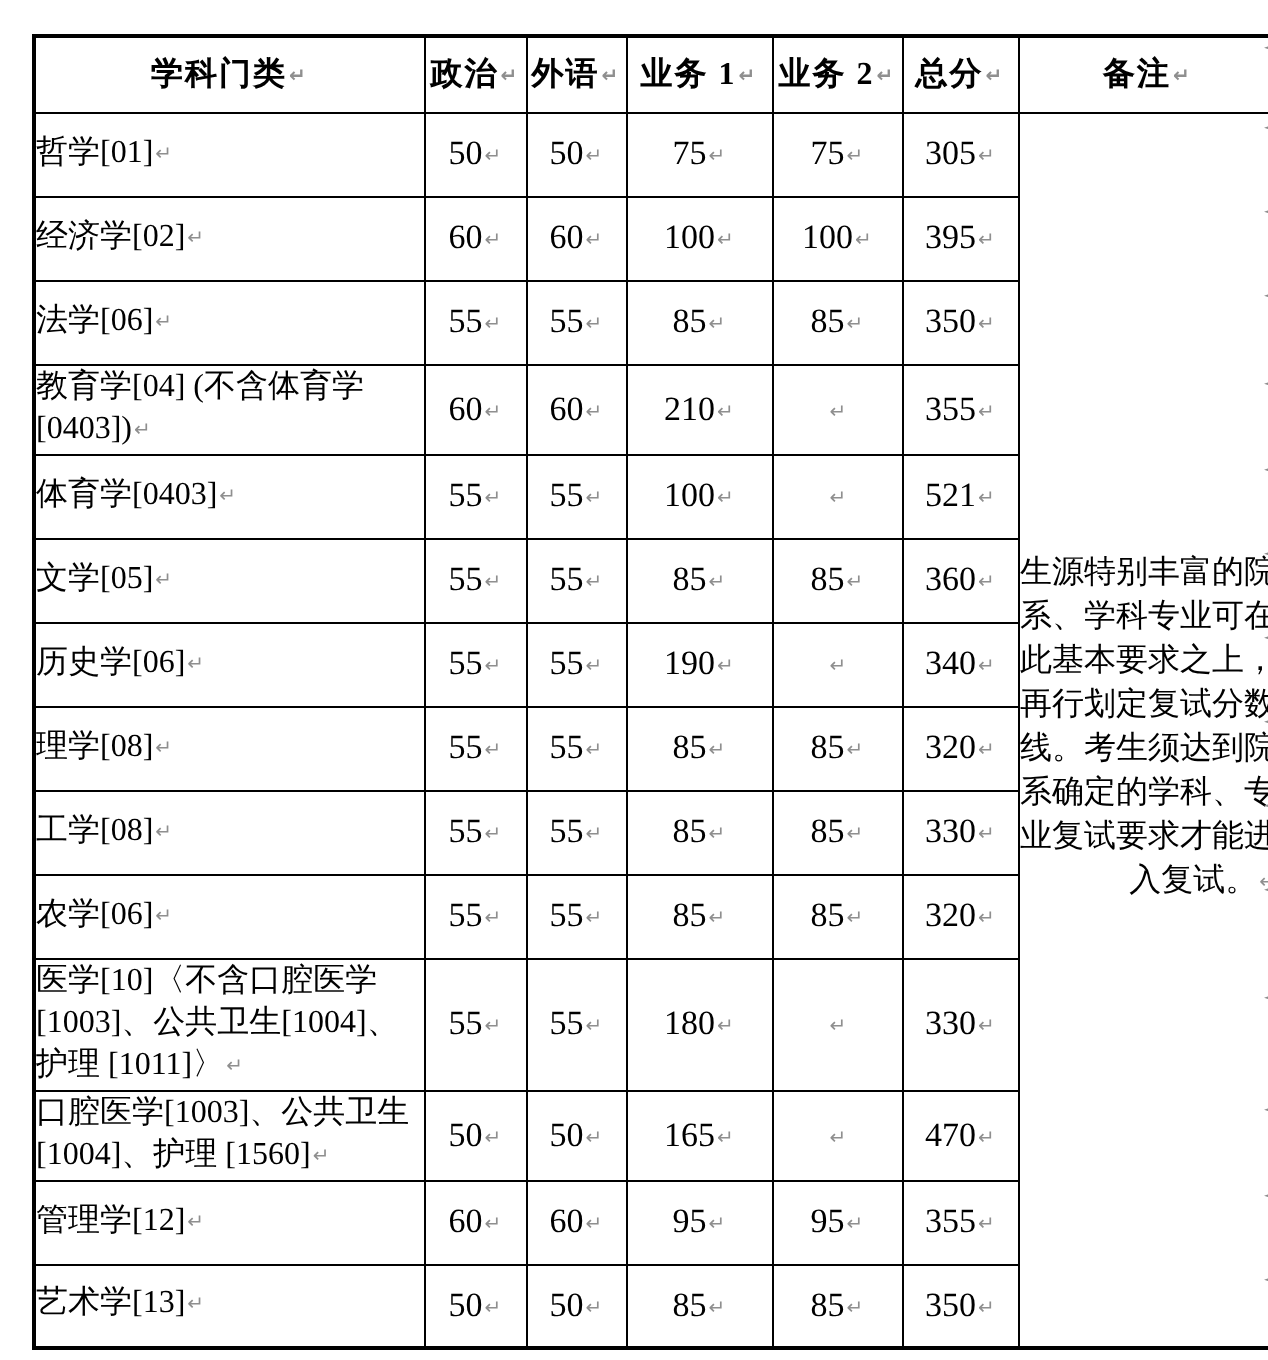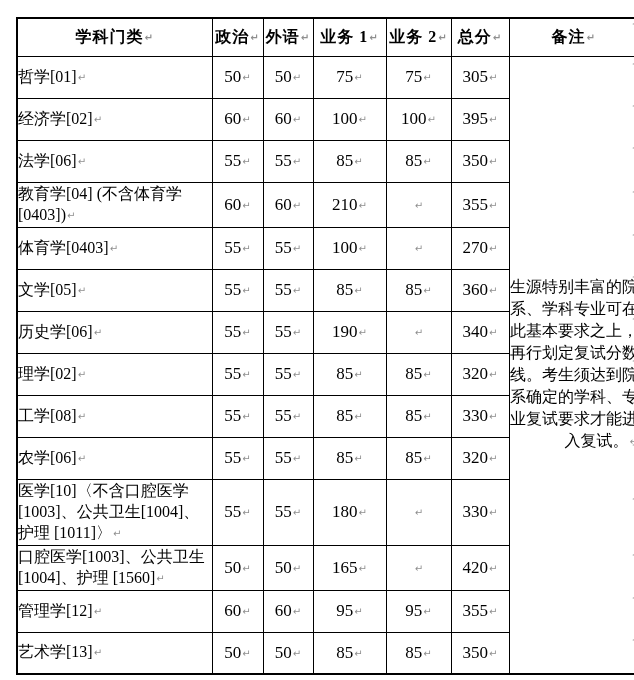--- a/index.html
+++ b/index.html
@@ -145,40 +145,40 @@
           <td class="score-cell"><span>210</span><span class="pmark">↵</span></td>
           <td class="score-cell"><span></span><span class="pmark">↵</span></td>
           <td class="score-cell"><span>355</span><span class="pmark">↵</span></td>
         </tr>
         <tr class="data-row">
           <td class="category-cell"><span>体育学[0403]</span><span class="pmark">↵</span></td>
           <td class="score-cell"><span>55</span><span class="pmark">↵</span></td>
           <td class="score-cell"><span>55</span><span class="pmark">↵</span></td>
           <td class="score-cell"><span>100</span><span class="pmark">↵</span></td>
           <td class="score-cell"><span></span><span class="pmark">↵</span></td>
-          <td class="score-cell"><span>270</span><span class="pmark">↵</span></td>
+          <td class="score-cell"><span>521</span><span class="pmark">↵</span></td>
         </tr>
         <tr class="data-row">
           <td class="category-cell"><span>文学[05]</span><span class="pmark">↵</span></td>
           <td class="score-cell"><span>55</span><span class="pmark">↵</span></td>
           <td class="score-cell"><span>55</span><span class="pmark">↵</span></td>
           <td class="score-cell"><span>85</span><span class="pmark">↵</span></td>
           <td class="score-cell"><span>85</span><span class="pmark">↵</span></td>
           <td class="score-cell"><span>360</span><span class="pmark">↵</span></td>
         </tr>
         <tr class="data-row">
           <td class="category-cell"><span>历史学[06]</span><span class="pmark">↵</span></td>
           <td class="score-cell"><span>55</span><span class="pmark">↵</span></td>
           <td class="score-cell"><span>55</span><span class="pmark">↵</span></td>
           <td class="score-cell"><span>190</span><span class="pmark">↵</span></td>
           <td class="score-cell"><span></span><span class="pmark">↵</span></td>
           <td class="score-cell"><span>340</span><span class="pmark">↵</span></td>
         </tr>
         <tr class="data-row">
-          <td class="category-cell"><span>理学[02]</span><span class="pmark">↵</span></td>
+          <td class="category-cell"><span>理学[08]</span><span class="pmark">↵</span></td>
           <td class="score-cell"><span>55</span><span class="pmark">↵</span></td>
           <td class="score-cell"><span>55</span><span class="pmark">↵</span></td>
           <td class="score-cell"><span>85</span><span class="pmark">↵</span></td>
           <td class="score-cell"><span>85</span><span class="pmark">↵</span></td>
           <td class="score-cell"><span>320</span><span class="pmark">↵</span></td>
         </tr>
         <tr class="data-row">
           <td class="category-cell"><span>工学[08]</span><span class="pmark">↵</span></td>
           <td class="score-cell"><span>55</span><span class="pmark">↵</span></td>
           <td class="score-cell"><span>55</span><span class="pmark">↵</span></td>
@@ -201,21 +201,21 @@
           <td class="score-cell"><span>180</span><span class="pmark">↵</span></td>
           <td class="score-cell"><span></span><span class="pmark">↵</span></td>
           <td class="score-cell"><span>330</span><span class="pmark">↵</span></td>
         </tr>
         <tr class="data-row">
           <td class="category-cell"><span>口腔医学[1003]、公共卫生 [1004]、护理 [1560]</span><span class="pmark">↵</span></td>
           <td class="score-cell"><span>50</span><span class="pmark">↵</span></td>
           <td class="score-cell"><span>50</span><span class="pmark">↵</span></td>
           <td class="score-cell"><span>165</span><span class="pmark">↵</span></td>
           <td class="score-cell"><span></span><span class="pmark">↵</span></td>
-          <td class="score-cell"><span>420</span><span class="pmark">↵</span></td>
+          <td class="score-cell"><span>470</span><span class="pmark">↵</span></td>
         </tr>
         <tr class="data-row">
           <td class="category-cell"><span>管理学[12]</span><span class="pmark">↵</span></td>
           <td class="score-cell"><span>60</span><span class="pmark">↵</span></td>
           <td class="score-cell"><span>60</span><span class="pmark">↵</span></td>
           <td class="score-cell"><span>95</span><span class="pmark">↵</span></td>
           <td class="score-cell"><span>95</span><span class="pmark">↵</span></td>
           <td class="score-cell"><span>355</span><span class="pmark">↵</span></td>
         </tr>
         <tr class="data-row">

